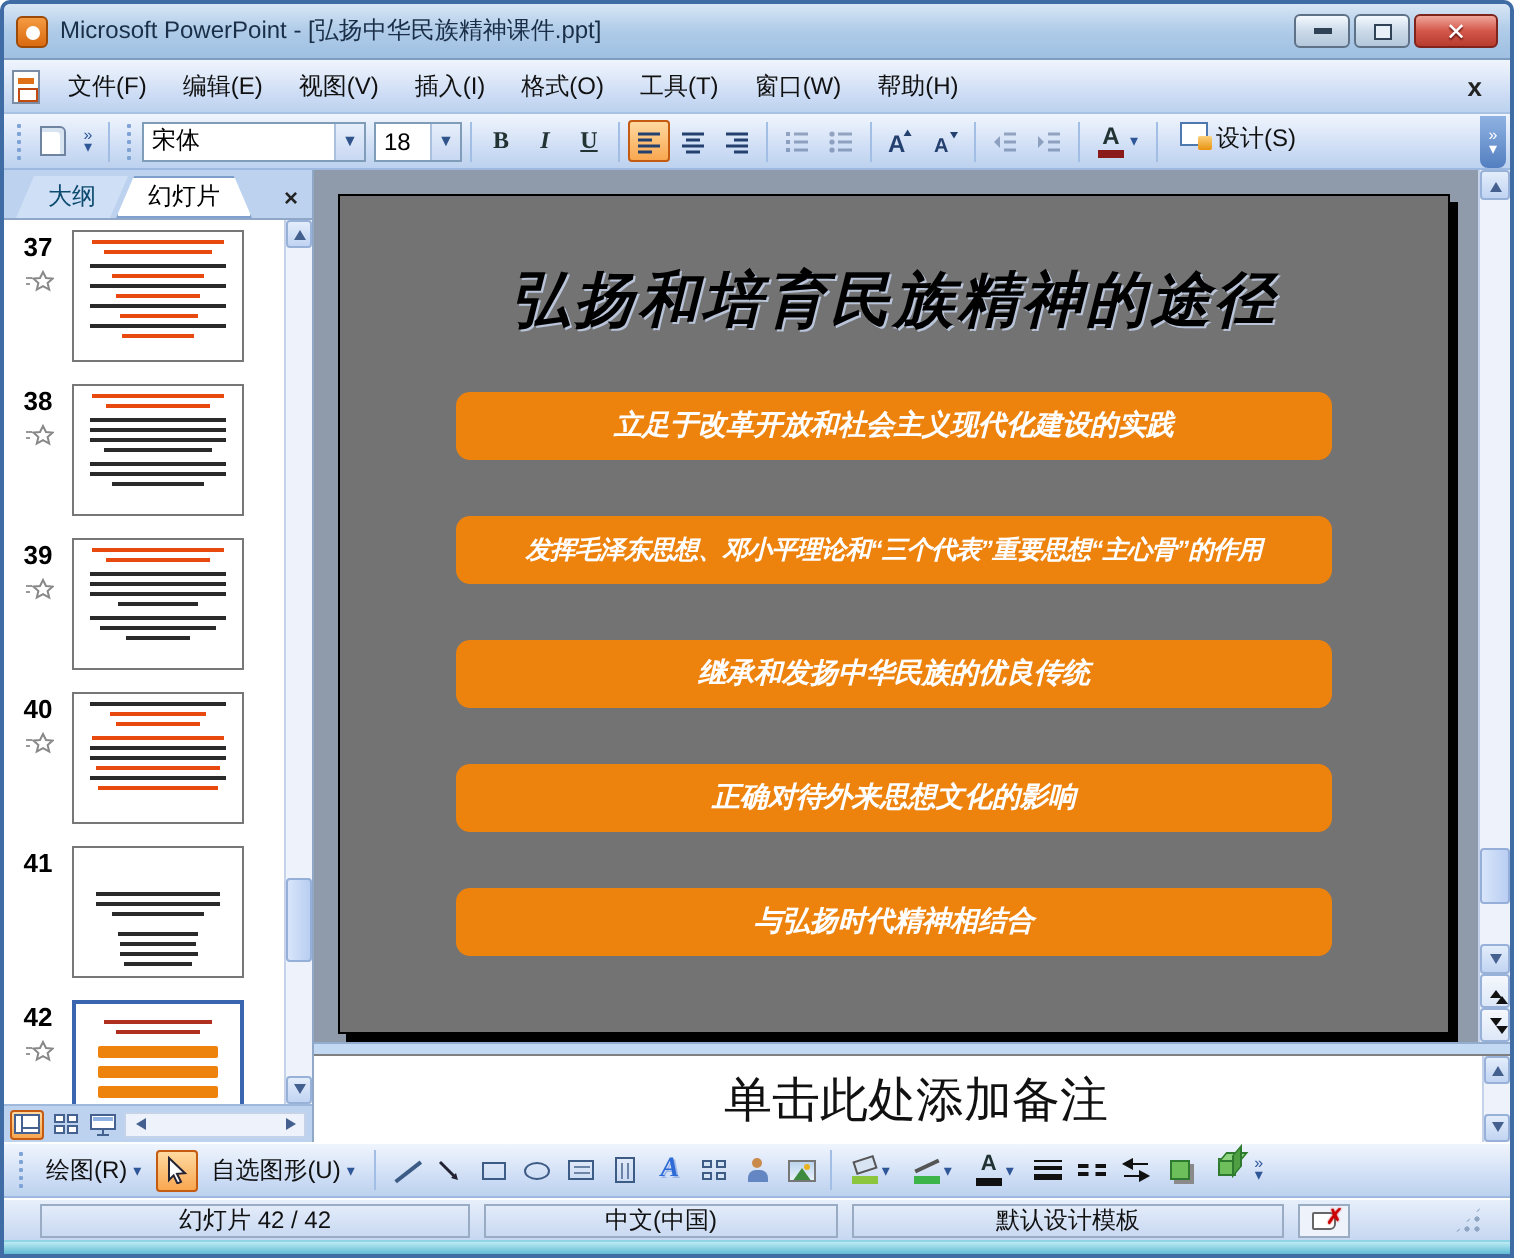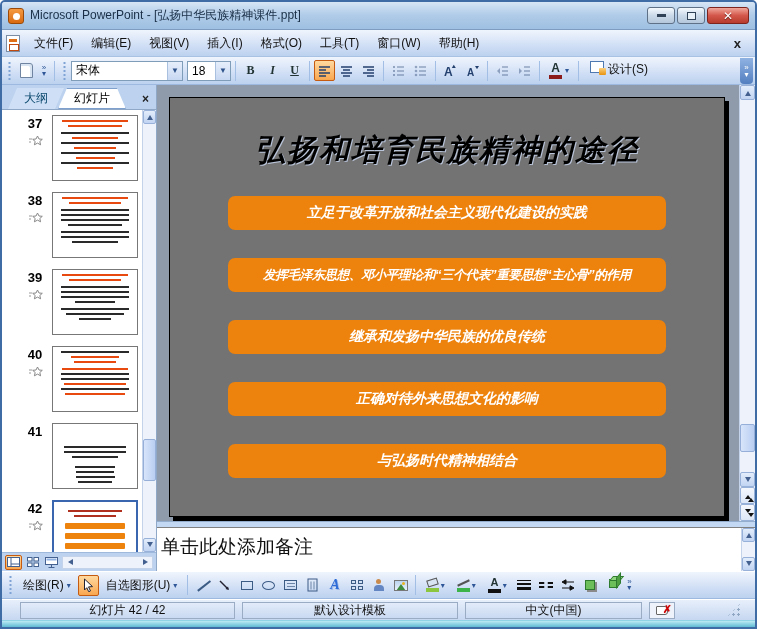--- a/index.html
+++ b/index.html
@@ -56,21 +56,21 @@
   .main { position:relative; height:486px; display:flex; }
 
   
   .left-pane { width:155px; display:flex; flex-direction:column; background:#BCD2EE; border-right:1px solid #8FA8C8; }
   .tabs-row { height:25px; display:flex; align-items:flex-end; padding:2px 2px 0 6px; gap:0; position:relative; border-bottom:1px solid #8FA8C8; background:#BCD2EE; }
   .tab { height:21px; display:flex; align-items:center; justify-content:center; font-size:12px; padding:0 16px; }
   .tab.outline { background:#CFDFF6; color:#0c4a6e; clip-path:polygon(9px 0,100% 0,calc(100% - 9px) 100%,0 100%); margin-right:-6px; }
   .tab.slides { background:#FFFFFF; color:#000; font-weight:normal; clip-path:polygon(9px 0,calc(100% - 9px) 0,100% 100%,0 100%); z-index:2; box-shadow:0 0 0 1px #7FA0CC inset; }
   .pane-close { margin-left:auto; width:17px; height:17px; display:flex; align-items:center; justify-content:center; font-size:12px; font-weight:bold; color:#222; border:1px solid transparent; border-radius:2px; margin-bottom:2px; }
   .thumb-area { position:relative; flex:1; background:#fff; overflow:hidden; }
-  .thumb-list { position:absolute; left:0; top:0; right:14px; padding-top:5px;margin-left:16px; }
+  .thumb-list { position:absolute; left:0; top:0; right:14px; padding-top:5px; }
   .thumb-row { display:flex; margin-bottom:11px; }
   .num-col { width:34px; display:flex; flex-direction:column; align-items:center; padding-top:1px; }
   .slide-num { font-size:13px; font-weight:bold; color:#000; }
   .star { margin-top:4px; }
   .thumb { width:86px; height:66px; background:#fff; border:1px solid #777; padding:4px 3px; overflow:hidden; }
   .thumb.selected { border:2px solid #3A66B0; }
   .ln { height:2px; margin:3px auto 0; background:#2A2A2A; }
   .ln.r { background:#E8490F; }
   .ln.dr { background:#B03020; }
   .ln.o { height:6px; background:#ED820D; margin-top:4px; border-radius:1px; }
@@ -101,21 +101,21 @@
   .slide-bar { width:438px; height:34px; border-radius:7px; background:#ED820D; color:#fff; font-weight:bold; font-size:14px; display:flex; align-items:center; justify-content:center; white-space:nowrap; }
   .bars .slide-bar:nth-child(2) { font-size:12.6px; letter-spacing:-.3px; }
   .canvas .vscroll { width:16px; background:#EDF2FB; }
   .canvas .sbtn { height:15px; }
   .nav-dbl { height:17px; flex:0 0 auto; background:linear-gradient(#F5F8FD,#DCE7F7); border:1px solid #98B1D8; border-radius:2px; display:flex; flex-direction:column; align-items:center; justify-content:center; gap:1px; }
   .dbl-tri-up, .dbl-tri-up::after { width:0; height:0; border:3px solid transparent; border-bottom:4px solid #111; display:block; content:""; }
   .dbl-tri-down, .dbl-tri-down::after { width:0; height:0; border:3px solid transparent; border-top:4px solid #111; display:block; content:""; }
 
   .splitter { height:6px; background:#C3D8F3; border-top:1px solid #93ADCF; }
   .notes { position:relative; height:44px; background:#fff; border-top:1px solid #808080; }
-  .notes-text { padding:6px 0 0 4px; font-family:Liberation Mono, monospace; font-size:19px; color:#111; }
+  .notes-text { padding:6px 0 0 4px; font-family:Liberation Mono, monospace; font-size:24px; color:#111;text-align:center; }
   .notes-scroll { position:absolute; right:0; top:0; bottom:0; width:14px; background:#EDF2FB; border-left:1px solid #C4D3EA; display:flex; flex-direction:column; justify-content:space-between; }
 
   
   .drawbar { height:28px; display:flex; align-items:center; gap:1px; padding:0 3px;
     background:linear-gradient(#F0F5FD,#CBDBF4 70%,#BCD2EE); border-top:1px solid #FFFFFF; border-bottom:1px solid #9DB9E0; }
   .dtext { display:flex; align-items:center; gap:3px; padding:0 5px; height:21px; font-size:12px; color:#111; border:1px solid transparent; border-radius:2px; }
   .caret { font-size:8px; color:#2F5798; }
   .shape-rect { width:12px; height:9px; border:1.4px solid #3C5B85; }
   .shape-oval { width:13px; height:9px; border:1.4px solid #3C5B85; border-radius:50%; }
   .shape-line { width:13px; height:13px; position:relative; }
@@ -622,22 +622,22 @@
         <span class="cube"></span>
       </span>
     <span class="mini-chevron">
         <span>»</span>
         <span>▾</span>
       </span>
   </div>
 
   <div class="statusbar">
     <span class="spanel sp1">幻灯片 42 / 42</span>
+    <span class="spanel sp3">中文(中国)</span>
     <span class="spanel sp2">默认设计模板</span>
-    <span class="spanel sp3">中文(中国)</span>
     <span class="spell">
         <span class="book"></span>
         <span class="x">✗</span>
       </span>
     <span class="resize-grip"></span>
   </div>
   <div class="bottom-strip"></div>
 
 </div>
 

